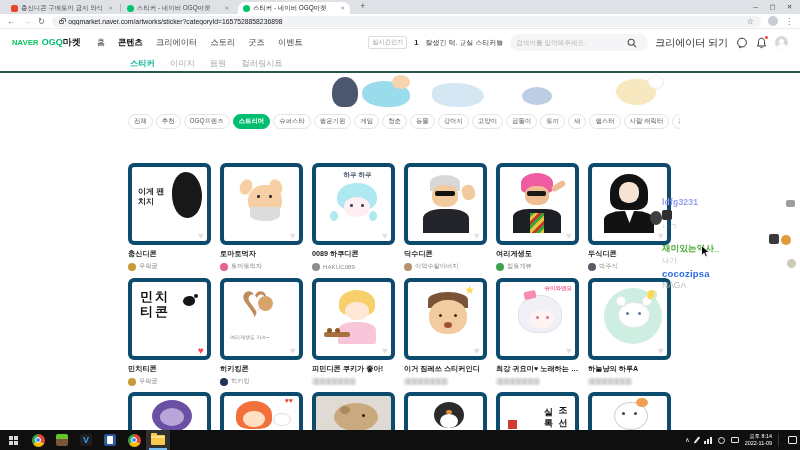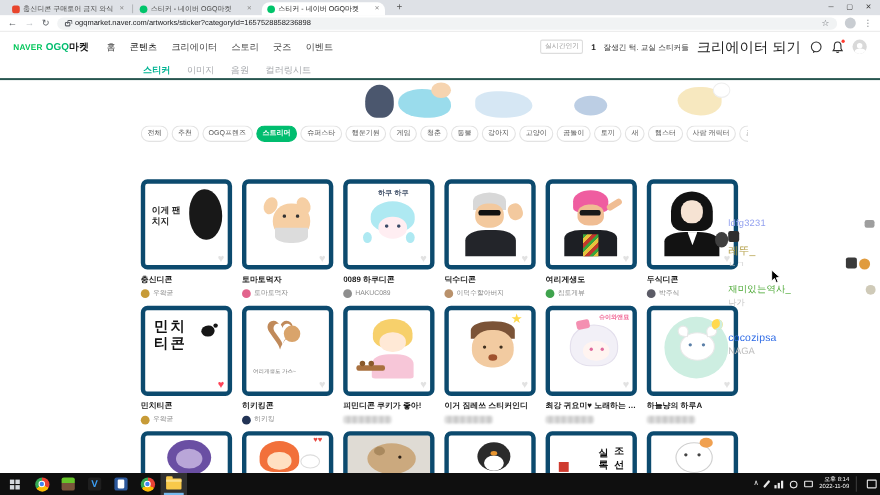--- a/index.html
+++ b/index.html
@@ -31,29 +31,29 @@
 
   
   #page{position:absolute;top:29px;left:0;width:800px;height:401px;background:#fff;overflow:hidden}
   .sh{position:absolute;top:0;left:0;right:0;height:27px;display:flex;align-items:center;padding:0 12px}
   .logo{display:flex;align-items:baseline;gap:3px;flex:none}
   .lg-naver{font-size:7.5px;font-weight:bold;color:#03c75a;letter-spacing:.2px}
   .lg-ogq{font-size:9px;font-weight:bold;color:#00bd6f}
   .lg-ogq b{color:#111;font-weight:bold}
   .menu{display:flex;gap:13px;font-size:8.3px;color:#444;margin-left:16px}
   .menu span{white-space:nowrap}
-  .menu .act{font-weight:normal;color:#111}
+  .menu .act{font-weight:bold;color:#111}
   .hr{display:flex;align-items:center;gap:7px;margin-left:auto}
   .badge{font-size:6.2px;color:#999;border:1px solid #ddd;border-radius:2px;padding:1px 3px;white-space:nowrap}
   .tick-rank{font-size:7.5px;font-weight:bold;color:#222}
   .tick-txt{font-size:7px;color:#333;white-space:nowrap;max-width:92px;overflow:hidden}
   .spill{width:138px;height:17px;background:#f5f5f7;border-radius:9px;display:flex;align-items:center;padding:0 6px;gap:3px}
   .spill input{border:none;outline:none;background:transparent;font-size:6.6px;color:#333;width:108px;font-family:inherit}
   .spill input::placeholder{color:#b3b3b3}
-  .creator{font-size:13px;color:#222;white-space:nowrap}
+  .creator{font-size:10px;color:#222;white-space:nowrap}
   .hic{width:13px;height:13px;display:flex;align-items:center;justify-content:center;position:relative}
   .reddot{position:absolute;top:0;right:0;width:3px;height:3px;border-radius:50%;background:#ff3b30}
   .avatar{width:13px;height:13px;border-radius:50%;background:#d9d9d9;position:relative;overflow:hidden}
   .avatar:before{content:"";position:absolute;left:4px;top:2.5px;width:5px;height:5px;border-radius:50%;background:#fff}
   .avatar:after{content:"";position:absolute;left:1.5px;top:8px;width:10px;height:6px;border-radius:50%;background:#fff}
   .subnav{position:absolute;top:27px;left:130px;height:15px;display:flex;align-items:center;gap:15px;font-size:8.3px;color:#a5a8ac}
   .subnav .act{color:#00b493;font-weight:bold}
   .tealline{position:absolute;top:42px;left:0;right:0;height:2px;background:#27564f}
   .banner{position:absolute;top:44px;left:0;right:0;height:40px;background:#fff;overflow:hidden}
   .chips{position:absolute;top:85px;left:128px;width:552px;display:flex;gap:3px;align-items:center;overflow:hidden}
@@ -69,21 +69,21 @@
   .heart{position:absolute;right:3px;bottom:0px;font-size:10px;color:#e2e2e2;line-height:1;z-index:3}
   .heart.liked{color:#ff4458}
   .ptitle{margin-top:4px;font-size:7.2px;font-weight:bold;color:#1a1a1a;white-space:nowrap;overflow:hidden;text-overflow:ellipsis}
   .pauthor{margin-top:3px;display:flex;align-items:center;gap:3px;height:9px}
   .pav{width:8px;height:8px;border-radius:50%;flex:none}
   .pname{font-size:6.2px;color:#8a8a8a;white-space:nowrap;overflow:hidden}
   .blurbar{width:44px;height:7px;border-radius:2px;background:repeating-linear-gradient(90deg,#dcdcdc 0 3px,#cbcbcb 3px 6px);filter:blur(.8px)}
 
   
   .chatov{position:absolute;left:662px;top:197px;width:132px;z-index:40;pointer-events:none}
-  .cuser{font-weight:normal;font-size:8.5px;letter-spacing:.2px}
+  .cuser{font-weight:bold;font-size:8.5px;letter-spacing:.2px}
   .cmsg{font-size:7.5px;color:#c2c2c2;margin-top:1px}
   .emote{position:absolute;z-index:41}
   .taskbar{position:absolute;left:0;top:430px;width:800px;height:20px;background:#0f0f0f;display:flex;align-items:center;z-index:60}
   .startbtn{width:26px;height:20px;display:flex;align-items:center;justify-content:center}
   .wingrid{display:grid;grid-template-columns:4px 4px;grid-template-rows:4px 4px;gap:1px}
   .wingrid i{background:#d3d7dc;display:block}
   .tsearch{width:226px;height:16px;background:#fff;display:flex;align-items:center;padding:0 5px;gap:4px;position:relative}
   .tsearch input{border:none;outline:none;font-size:6.6px;color:#3c3c3c;width:140px;font-family:inherit;background:transparent}
   .tsearch input::placeholder{color:#5f5f5f}
   .tbi{width:24px;height:20px;display:flex;align-items:center;justify-content:center;position:relative}
@@ -150,20 +150,27 @@
         <span class="act">콘텐츠</span>
         <span>크리에이터</span>
         <span>스토리</span>
         <span>굿즈</span>
         <span>이벤트</span>
       </div>
       <div class="hr">
         <span class="badge">실시간인기</span>
         <span class="tick-rank">1</span>
         <span class="tick-txt">잘생긴 턱. 교실 스티커들</span>
+        <div class="spill">
+          <input placeholder="검색어를 입력해주세요." style="">
+          <svg width="10" height="10" viewBox="0 0 10 10">
+              <circle cx="4.2" cy="4.2" r="3" stroke="#555" stroke-width="1.1" fill="none"></circle>
+              <line x1="6.6" y1="6.6" x2="9.2" y2="9.2" stroke="#555" stroke-width="1.1"></line>
+            </svg>
+        </div>
         <span class="creator">크리에이터 되기</span>
         <span class="hic">
           <svg width="12" height="12" viewBox="0 0 12 12">
               <circle cx="6" cy="5.6" r="4.4" stroke="#333" stroke-width="1" fill="none"></circle>
               <polygon points="3.5,9.2 3,11.4 5.6,9.8" fill="#333"></polygon>
             </svg>
         </span>
         <span class="hic">
           <svg width="11" height="12" viewBox="0 0 11 12">
               <path d="M5.5 1.2 C3.4 1.2 2.5 2.8 2.5 4.6 L2.5 7.2 L1.4 9 L9.6 9 L8.5 7.2 L8.5 4.6 C8.5 2.8 7.6 1.2 5.5 1.2 Z" stroke="#333" stroke-width="1" fill="none"></path>
@@ -446,25 +453,24 @@
         <div class="a" style="left:44px;top:2px;width:12px;height:9px;background:#f0a050;border-radius:50%"></div>
         <div class="a" style="left:30px;top:16px;width:3px;height:3px;background:#444;border-radius:50%"></div>
         <div class="a" style="left:42px;top:16px;width:3px;height:3px;background:#444;border-radius:50%"></div>
       </div>
     </div>
   </div>
 
   <div class="chatov">
     <div class="cuser" style="color:#92a0ef">ldfg3231</div>
     <div style="width:10px;height:10px;background:#2f2f2f;border-radius:2px;margin:3px 0 2px"></div>
-    <div class="cuser" style="color:#b09a3e;font-size:9.5px">레뚜_</div>
     <div class="cmsg">ㄴㄱ</div>
     <div class="cuser" style="color:#46a62e;margin-top:11px">재미있는역사_</div>
     <div class="cmsg">나가</div>
-    <div class="cuser" style="color:#2e6be6;font-size:9.5px;margin-top:22px">cocozipsa</div>
+    <div class="cuser" style="color:#2e6be6;font-size:9.5px;margin-top:2px">cocozipsa</div>
     <div class="cmsg" style="font-size:8.5px;color:#bdbdbd">NAGA</div>
   </div>
 
   <div class="emote" style="left:650px;top:211px;width:12px;height:14px;background:#3f3f3f;border-radius:50%"></div>
   <div class="emote" style="left:786px;top:200px;width:9px;height:7px;background:#9e9e9e;border-radius:2px"></div>
   <div class="emote" style="left:769px;top:234px;width:10px;height:10px;background:#3a3a3a;border-radius:2px"></div>
   <div class="emote" style="left:781px;top:235px;width:10px;height:10px;background:#e09b3d;border-radius:50%"></div>
   <div class="emote" style="left:787px;top:259px;width:9px;height:9px;background:#cfcab8;border-radius:50%"></div>
 
   <svg class="emote" style="left:701px;top:245px" width="10" height="13" viewBox="0 0 10 13">

